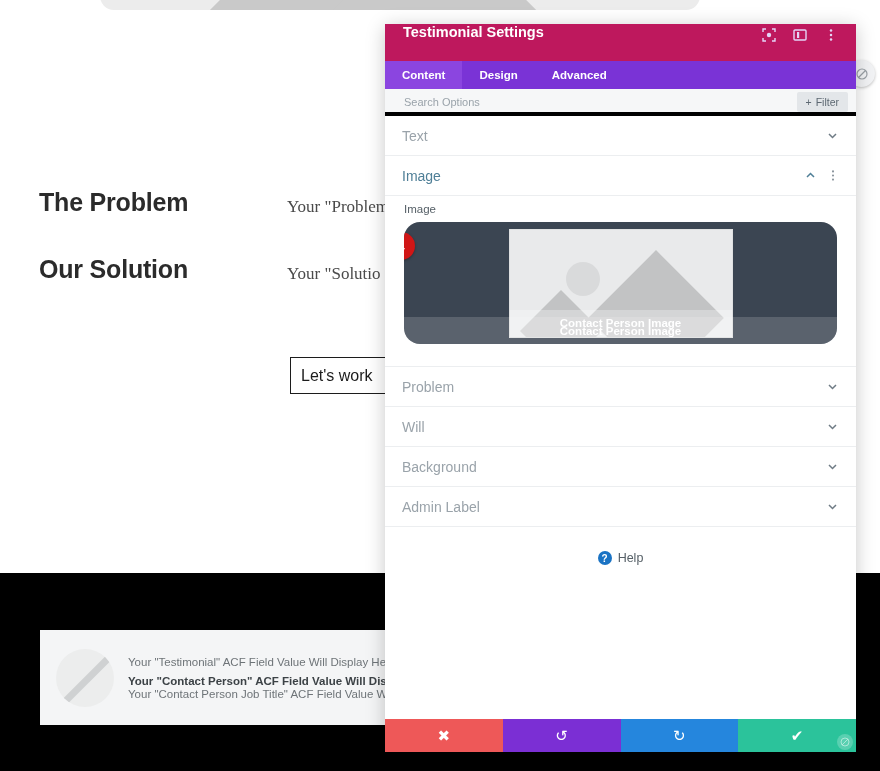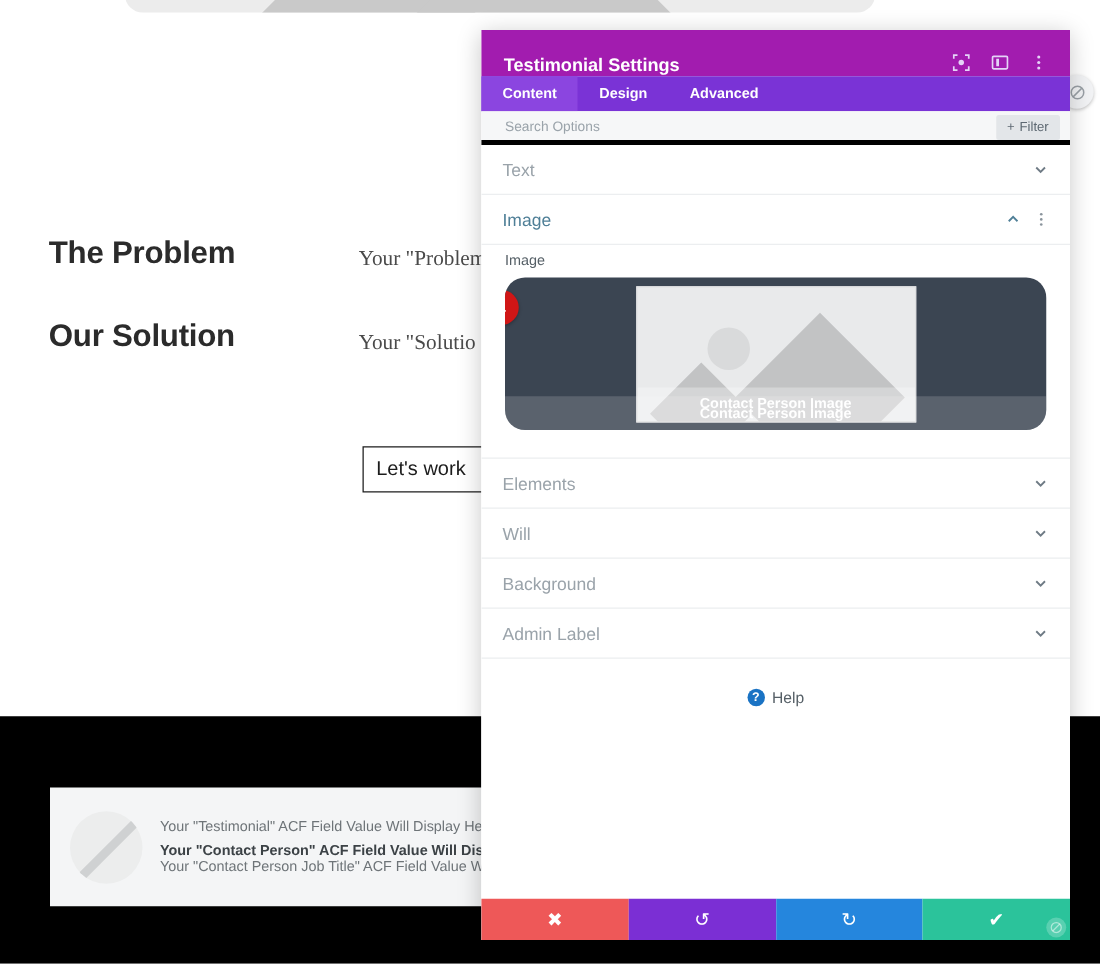--- a/index.html
+++ b/index.html
@@ -96,22 +96,22 @@
   
   .modal {
     position: absolute; left: 385px; top: 24px;
     width: 471px; height: 728px;
     background: #ffffff;
     box-shadow: 0 3px 18px rgba(0,0,0,.22);
     display: flex; flex-direction: column;
     overflow: hidden;
   }
   .modal-header {
-    height: 37px; background: #a21caf;
-    display: flex; align-items: flex-end;
+    height: 37px; background: #be185d;
+    display: flex; align-items: flex-start;
     padding: 0 14px 0 18px;
     flex: none;
   }
   .modal-title {
     color: #ffffff; font-size: 14.5px; font-weight: 700;
     flex: 1;
   }
   .hdr-icons { display: flex; align-items: center; gap: 9px; }
   .hdr-ico {
     width: 22px; height: 22px;
@@ -363,21 +363,21 @@
             <div class="dot"></div>
             <div class="peak big"></div>
             <div class="peak small"></div>
             <div class="caption-bar">Contact Person Image</div>
           </div>
           <div class="upload-caption">Contact Person Image</div>
         </div>
       </div>
 
       <div class="acc-row">
-        <div class="acc-label">Elements</div>
+        <div class="acc-label">Problem</div>
         <div class="chev">
           <svg width="13" height="13" viewBox="0 0 13 13">
               <path d="M3 5l3.5 3.5L10 5" fill="none" stroke="currentColor" stroke-width="1.5"></path>
             </svg>
         </div>
       </div>
       <div class="acc-row">
         <div class="acc-label">Will</div>
         <div class="chev">
           <svg width="13" height="13" viewBox="0 0 13 13">

